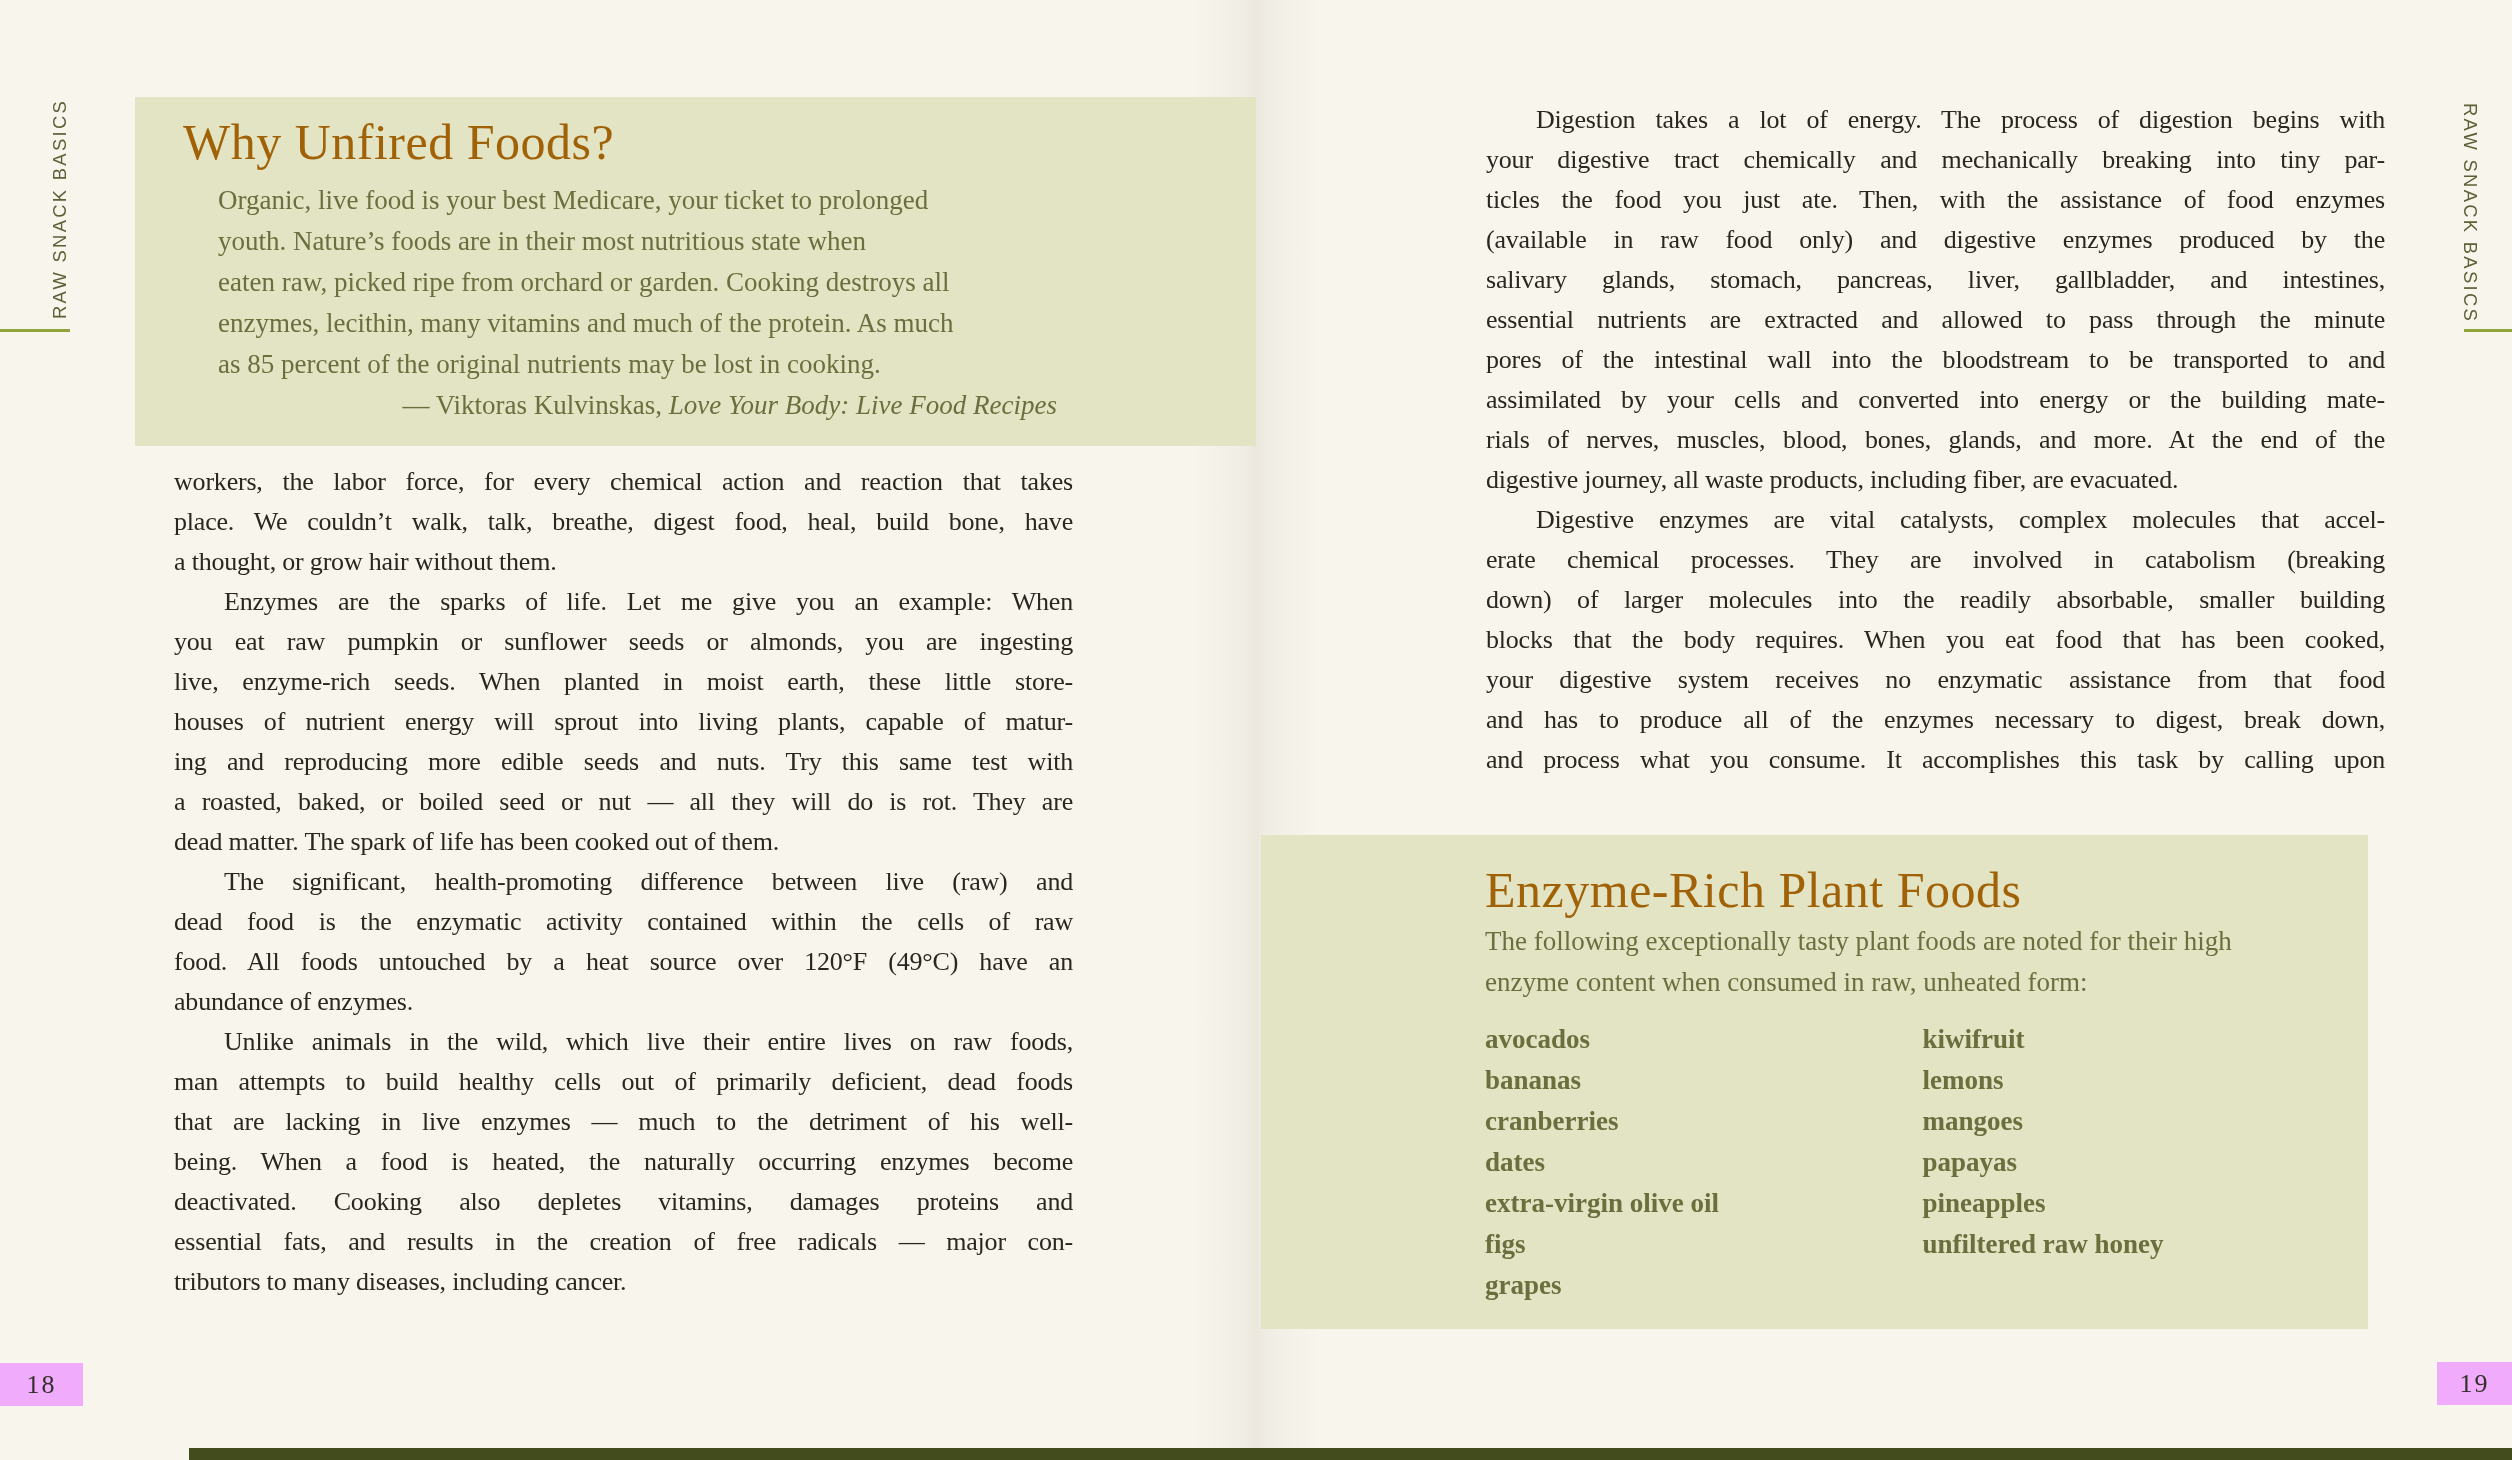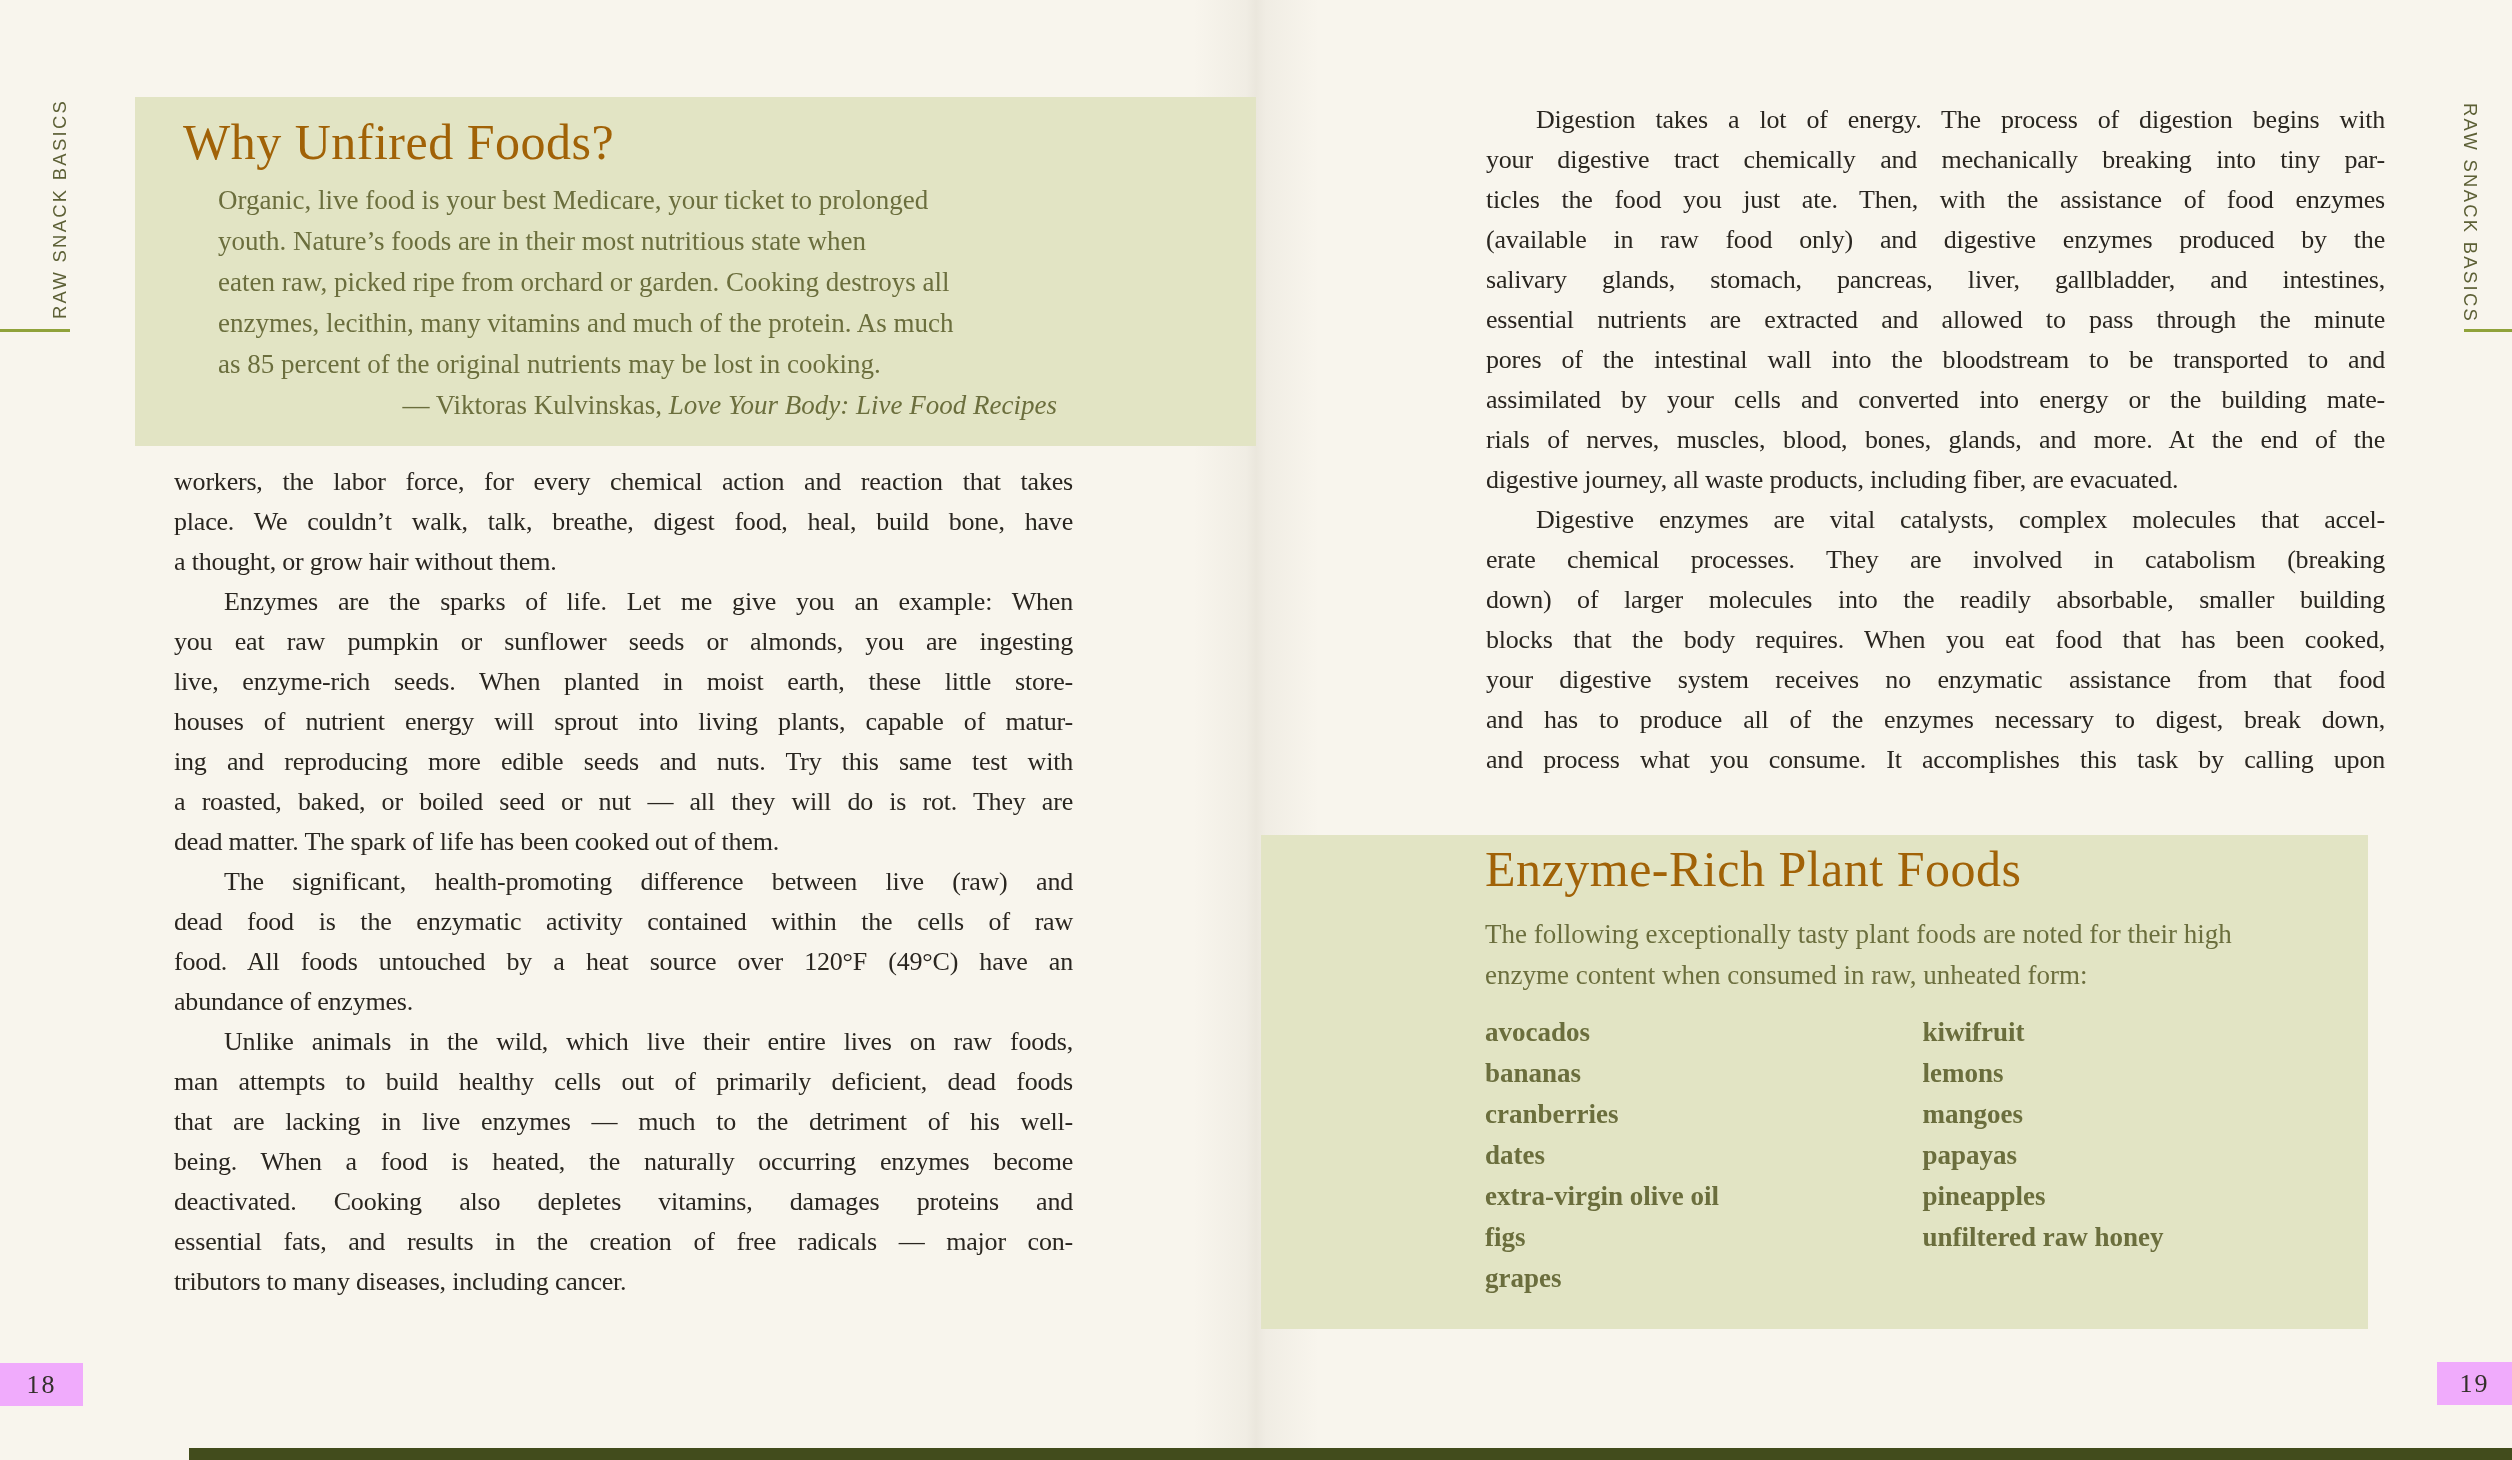--- a/index.html
+++ b/index.html
@@ -9,38 +9,38 @@
     font-family:"Liberation Serif",serif;
   }
   .gutter{
     position:absolute;left:1193px;top:0;width:126px;height:1461px;pointer-events:none;
     background:linear-gradient(to right, rgba(115,105,80,0) 0%, rgba(115,105,80,0.06) 42%, rgba(115,105,80,0.10) 50%, rgba(115,105,80,0.06) 58%, rgba(115,105,80,0) 100%);
   }
 
   
   .panel{position:absolute;background:#e2e4c4;box-sizing:border-box;}
   .quote-box{left:135px;top:97px;width:1121px;height:349px;padding:13.5px 0 0 48px;}
-  .list-box{left:1261px;top:835px;width:1107px;height:494px;padding:3px 0 0 224px;}
+  .list-box{left:1261px;top:835px;width:1107px;height:494px;padding:24px 0 0 224px;}
   .box-title{font-size:50px;line-height:62px;color:#a16207;letter-spacing:0.5px;}
 
   .qline{font-size:27px;line-height:41px;color:#6b6e3d;}
   .quote-lines{margin-top:7.7px;width:899px;margin-left:35px;}
   .attribution{width:874px;text-align:right;font-size:27px;line-height:41px;color:#6b6e3d;}
   .ital{font-style:italic;}
 
   
   .body{position:absolute;width:899px;color:#2a2620;font-size:26px;line-height:40px;letter-spacing:-0.2px;}
   .body-left{left:174px;top:462px;}
   .body-right{left:1486px;top:100px;}
   .bline{text-align:justify;text-align-last:justify;}
   .bline.plast{text-align-last:left;}
   .bline.indent{text-indent:50px;}
 
   
-  .intro{margin-top:14px;width:881px;font-family:Liberation Serif, serif;}
+  .intro{margin-top:0;width:881px;font-family:Liberation Serif, serif;}
   .food-cols{display:flex;margin-top:15.5px;width:875px;}
   .food-col{width:438px;font-weight:bold;}
   .food{font-size:27px;line-height:41px;color:#6b6e3d;}
 
   
   .vlabel{
     position:absolute;font-family:"Liberation Sans",sans-serif;
     font-size:18.4px;letter-spacing:2.3px;color:#5d6036;white-space:nowrap;
   }
   .vlabel-left{left:60px;top:209px;transform:translate(-50%,-50%) rotate(-90deg);}

